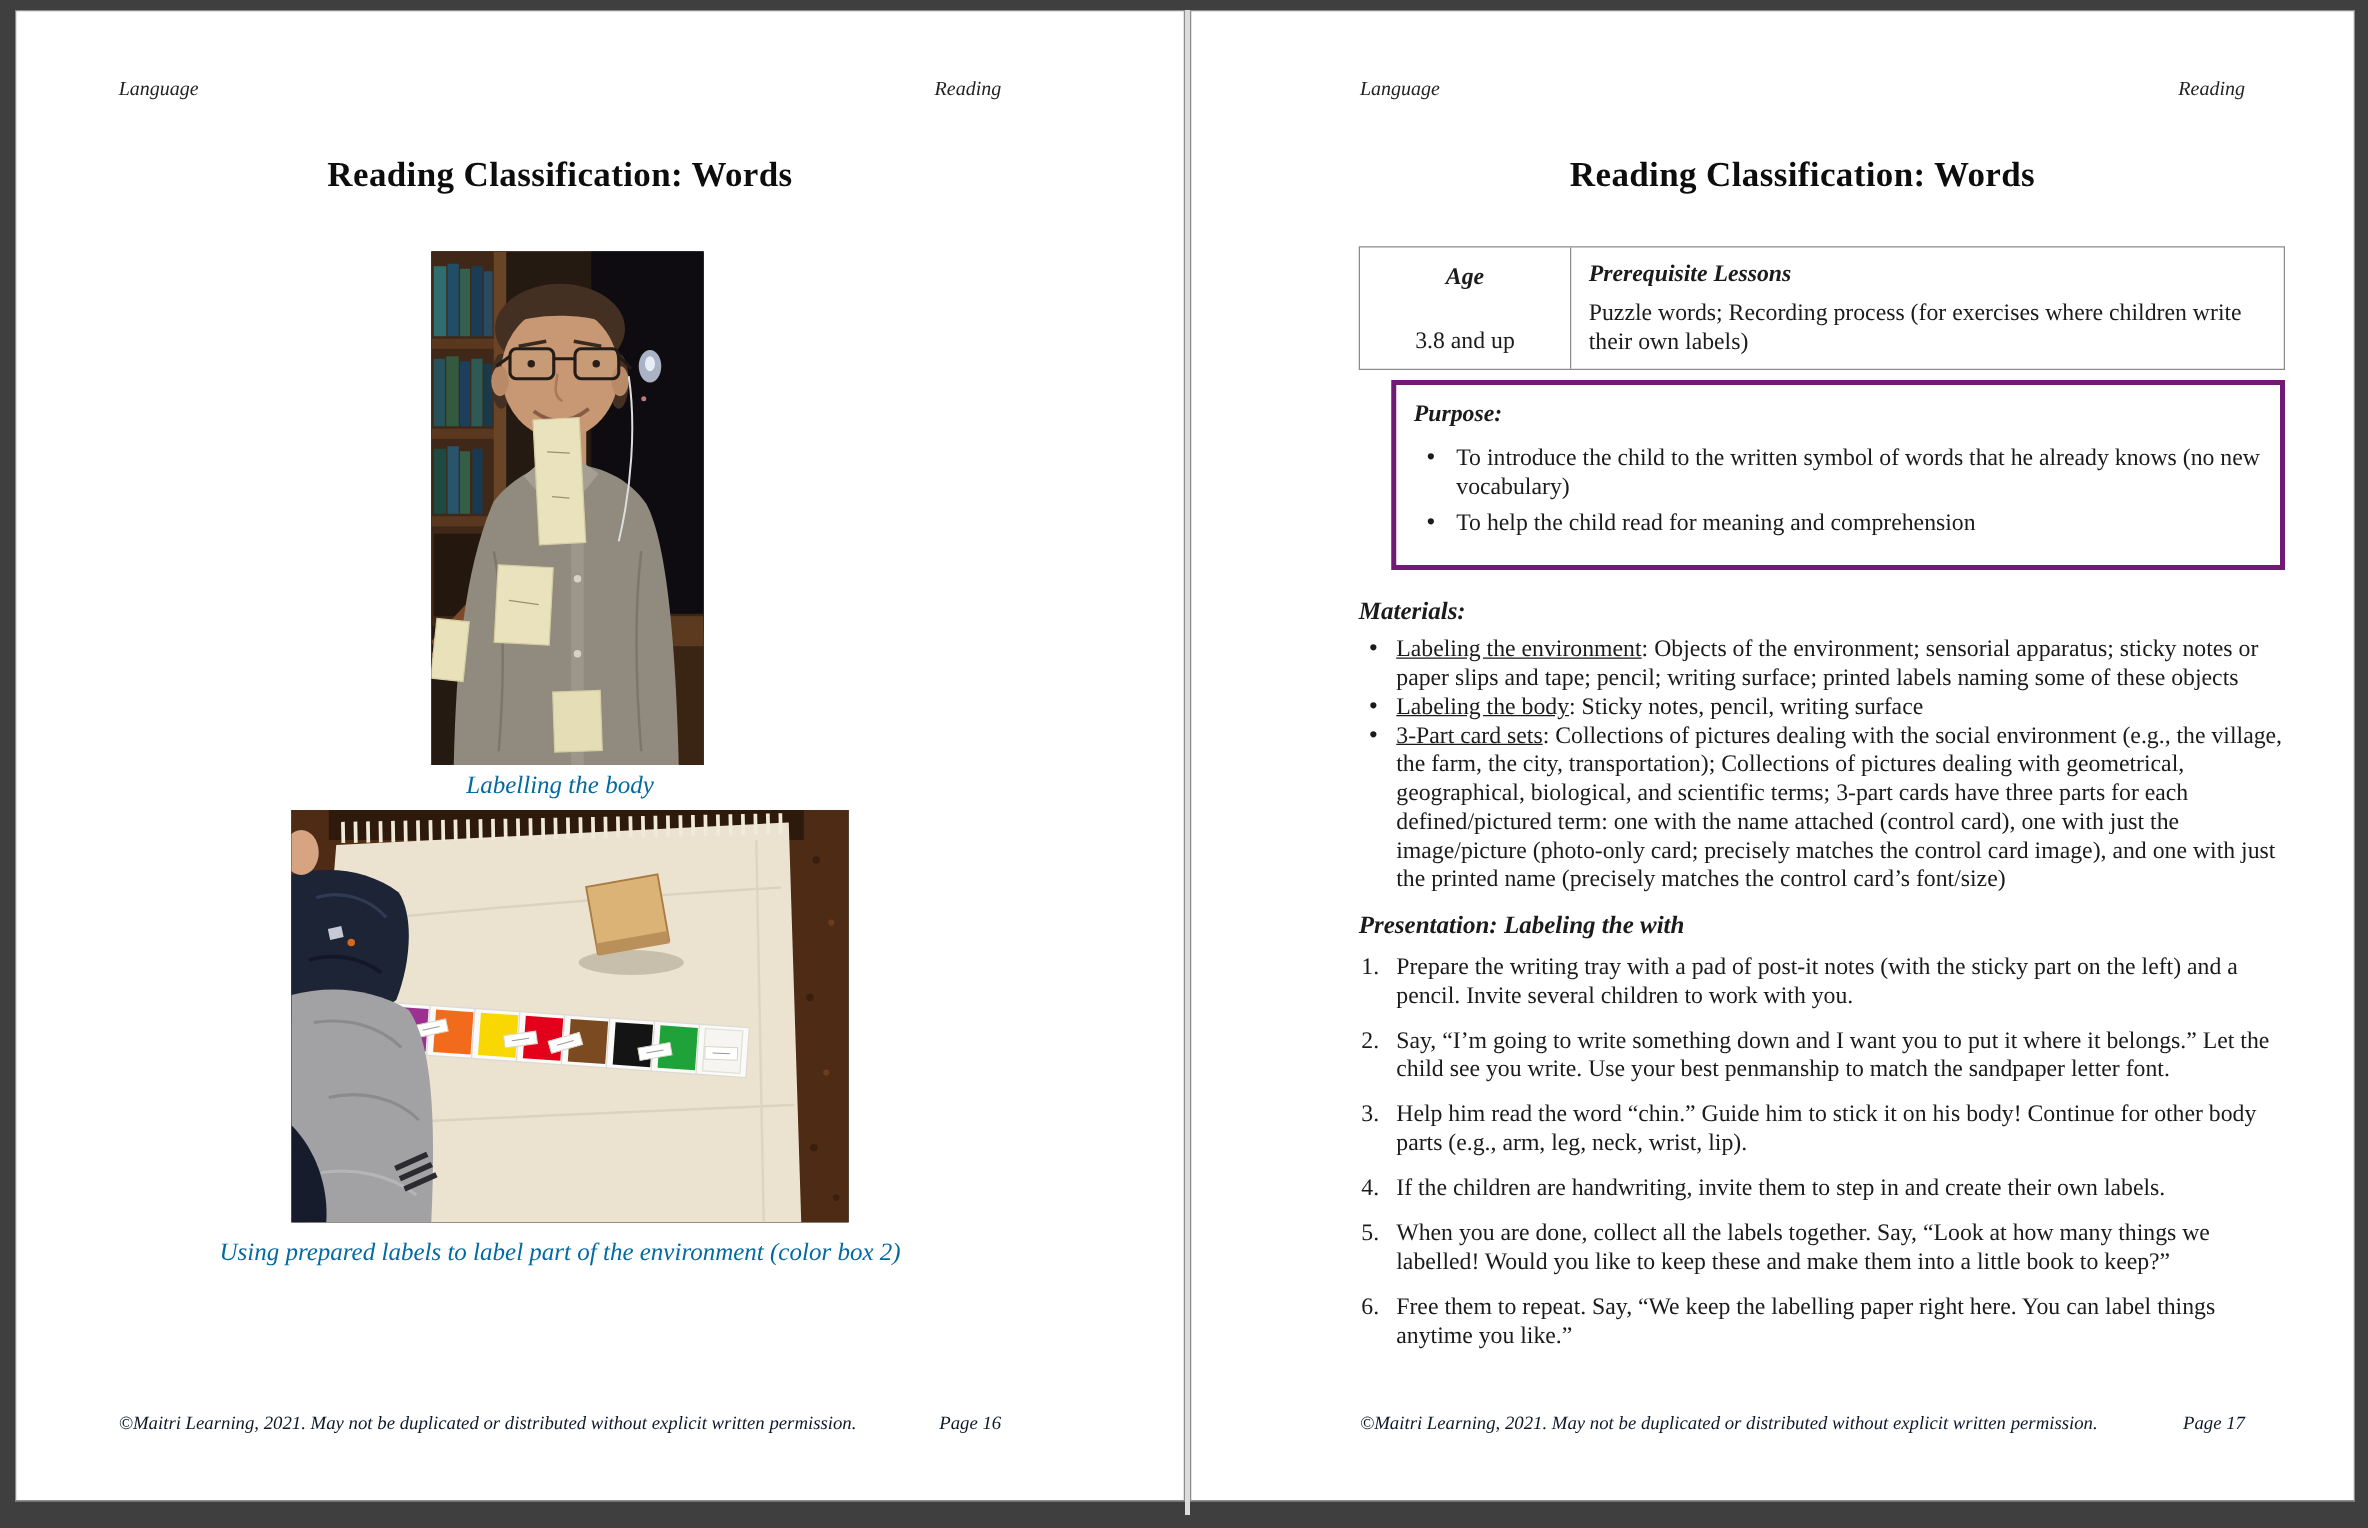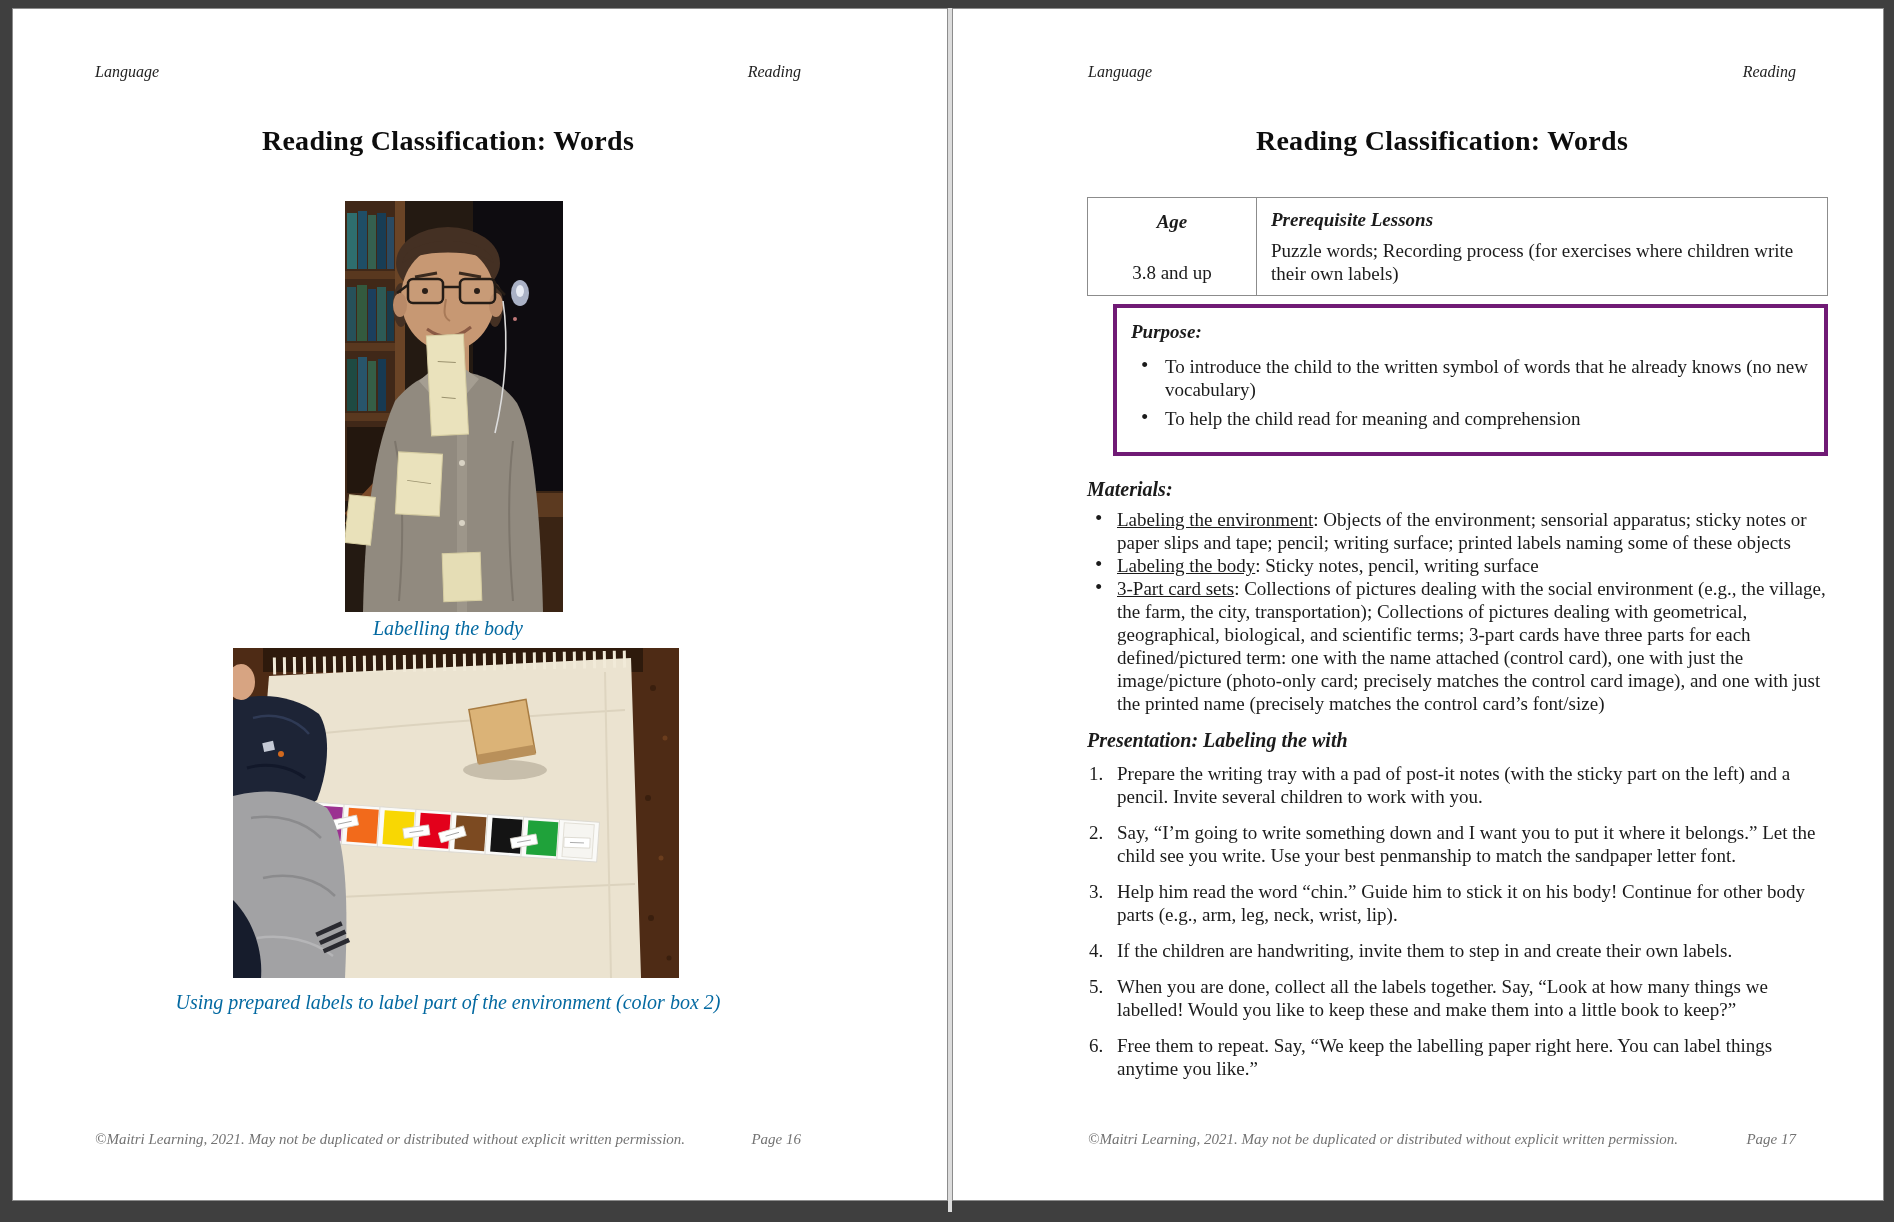--- a/index.html
+++ b/index.html
@@ -26,21 +26,21 @@
 
   .page-title{
     position:absolute;top:116px;text-align:center;
     font-weight:bold;font-size:28px;letter-spacing:.3px;color:#0d0d0d;
   }
   .page-left .page-title{left:82px;right:146px;}
   .page-right .page-title{left:135px;right:87px;}
 
   .page-foot{
     position:absolute;top:1122px;display:flex;justify-content:space-between;
-    font-style:italic;font-size:15px;color:#737373;
+    font-style:italic;font-size:15px;color:#0f172a;
   }
   .page-left .page-foot{left:82px;right:146px;}
   .page-right .page-foot{left:135px;right:87px;}
 
   
   .photo{position:absolute;overflow:hidden;background:#241a12;}
   .photo svg{display:block;}
   .photo1{left:332px;top:192px;width:218px;height:411px;}
   .photo2{left:220px;top:639px;width:446px;height:330px;}
   .caption{position:absolute;left:82px;right:146px;text-align:center;

